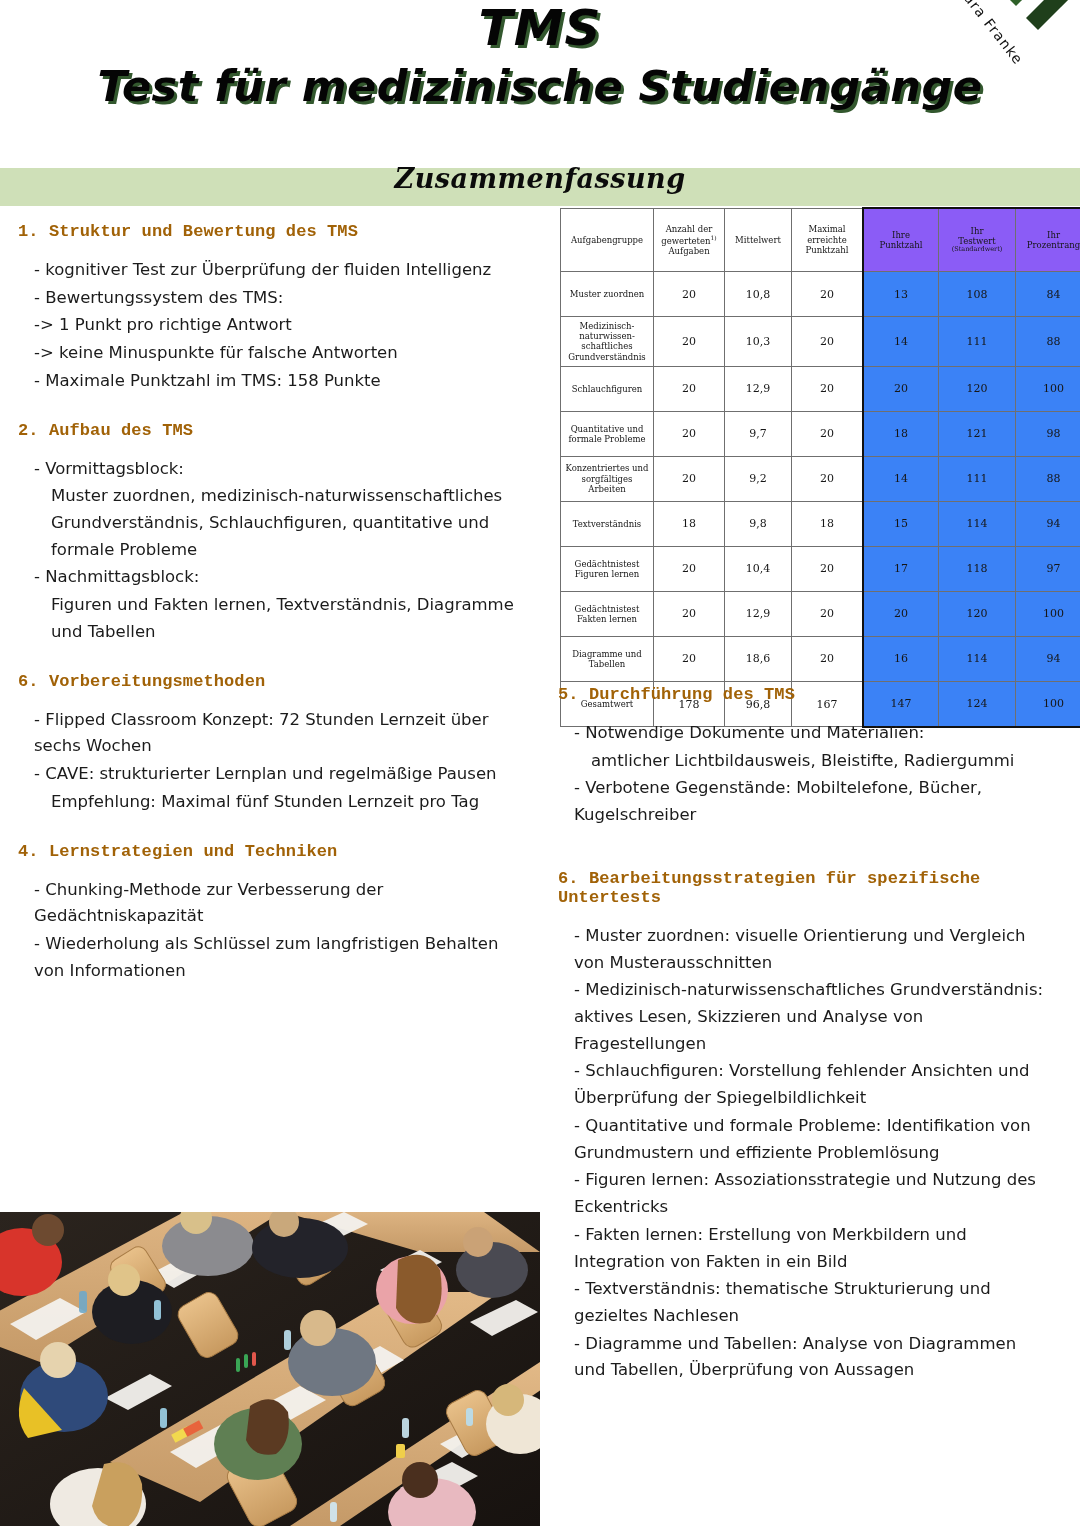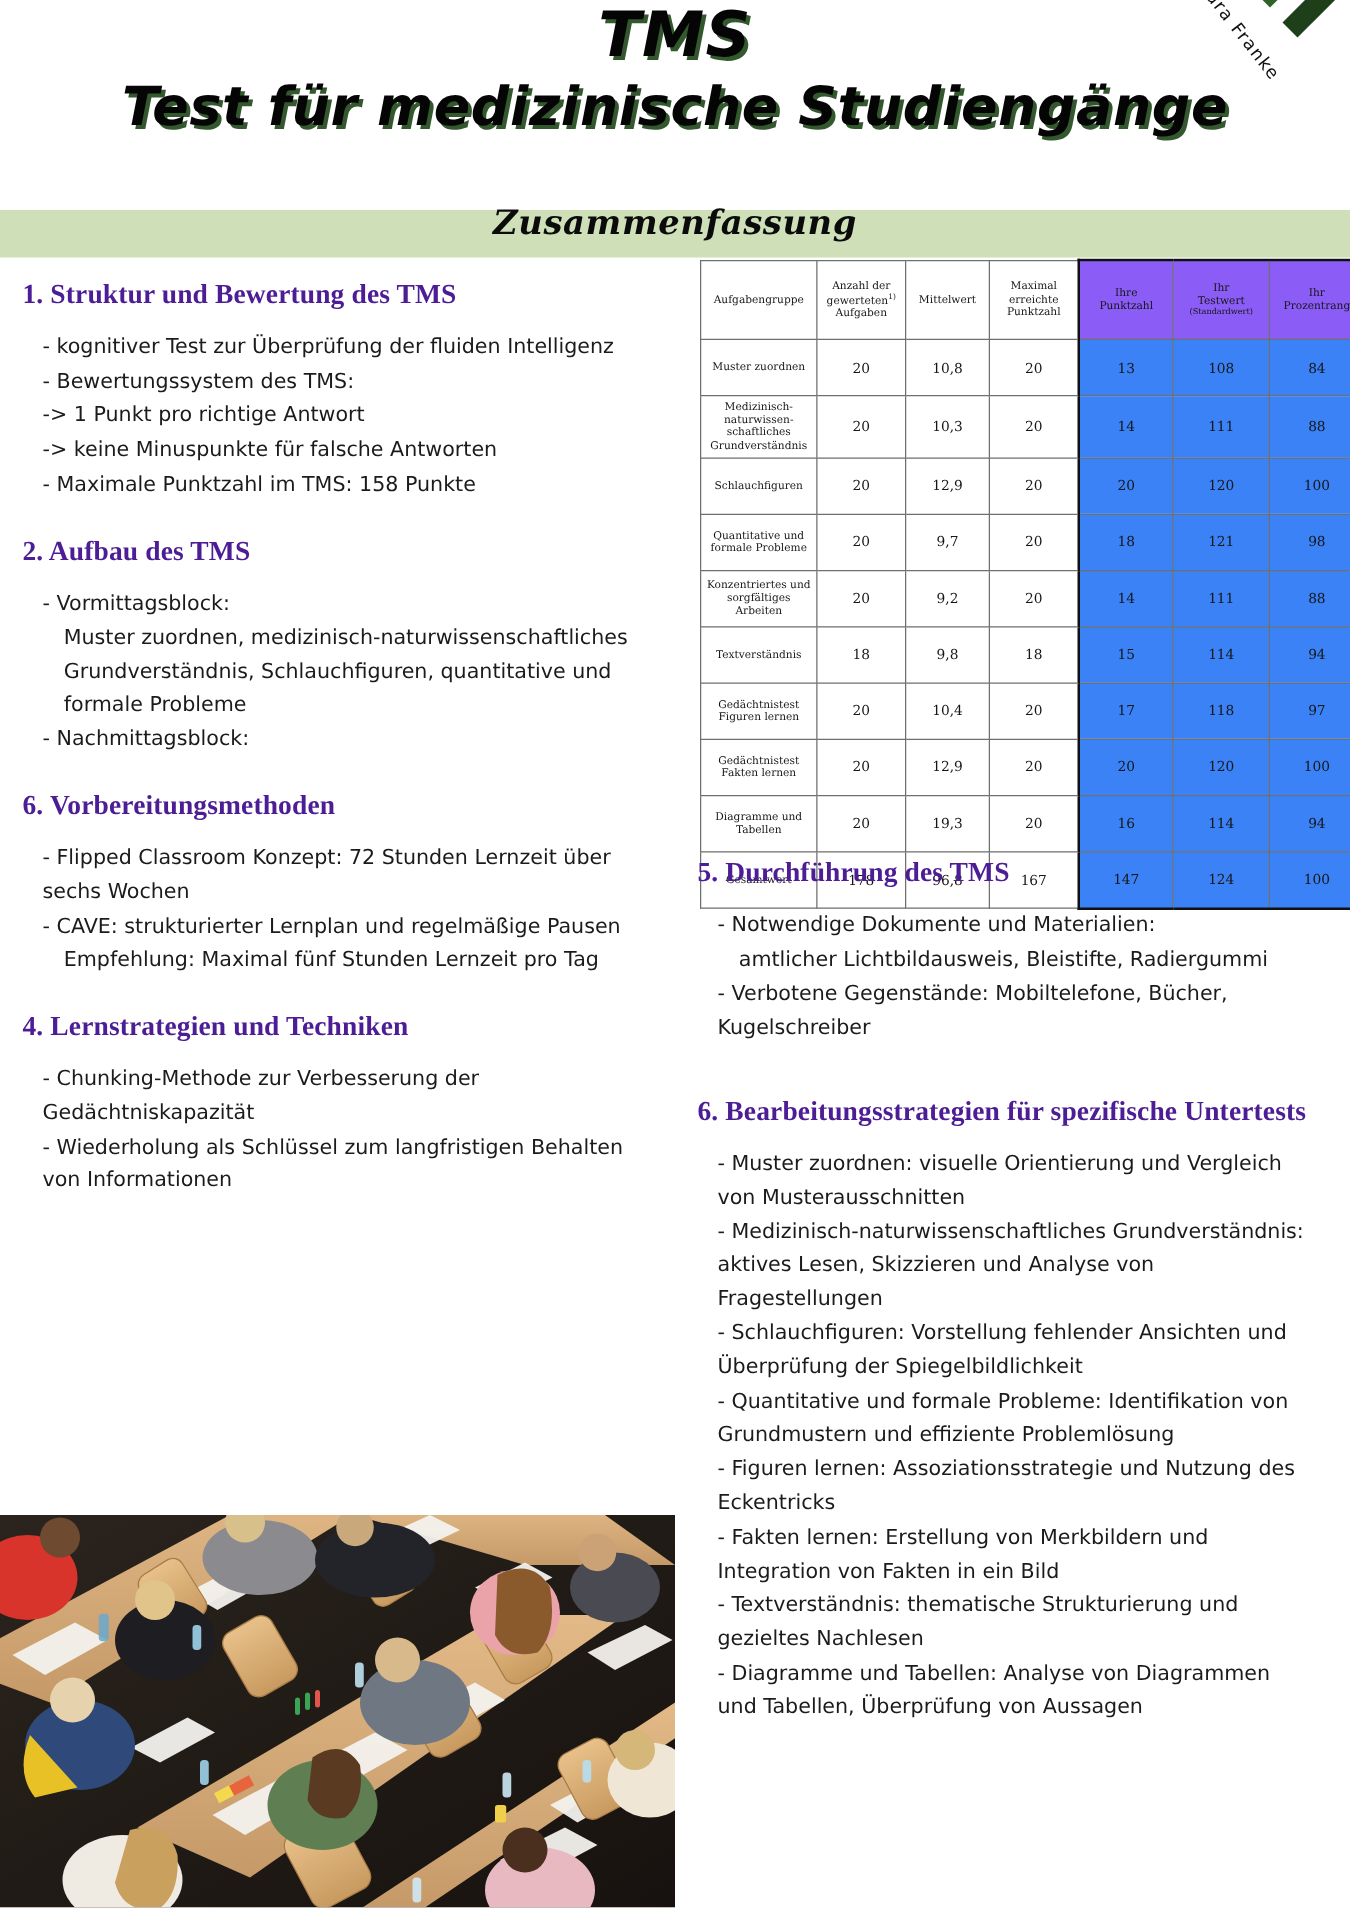--- a/index.html
+++ b/index.html
@@ -116,24 +116,24 @@
   }
   .col-right {
     position: absolute;
     left: 558px;
     top: 0;
     width: 508px;
   }
 
   .section { margin-bottom: 26px; }
   .section-heading {
-    font-family: Liberation Serif, serif;
+    font-family: Liberation Mono, monospace;
     font-weight: bold;
-    font-size: 22px;
-    color: #4c1d95;
+    font-size: 17px;
+    color: #a16207;
     margin: 0 0 11px 0;
     letter-spacing: 0.1px;
   }
   .bullets { list-style: none; margin: 16px; padding: 0; }
   .bullets li {
     font-family: "DejaVu Sans", sans-serif;
     font-size: 16.5px;
     line-height: 1.62;
     color: #1b1b1b;
     margin-bottom: 1px;
@@ -308,21 +308,21 @@
           <td>20</td>
           <td>12,9</td>
           <td>20</td>
           <td class="hl thick-l">20</td>
           <td class="hl">120</td>
           <td class="hl thick-r">100</td>
         </tr>
         <tr>
           <td class="grp">Diagramme und Tabellen</td>
           <td>20</td>
-          <td>19,3</td>
+          <td>18,6</td>
           <td>20</td>
           <td class="hl thick-l">16</td>
           <td class="hl">114</td>
           <td class="hl thick-r">94</td>
         </tr>
         <tr>
           <td class="grp">Gesamtwert</td>
           <td>178</td>
           <td>96,8</td>
           <td>167</td>
@@ -348,20 +348,21 @@
           <li>- Maximale Punktzahl im TMS: 158 Punkte</li>
         </ul>
     </div>
 
     <div class="section">
       <div class="section-heading">2. Aufbau des TMS</div>
       <ul class="bullets">
           <li>- Vormittagsblock:</li>
           <li class="cont">Muster zuordnen, medizinisch-naturwissenschaftliches Grundverständnis, Schlauchfiguren, quantitative und formale Probleme</li>
           <li>- Nachmittagsblock:</li>
+          <li class="cont">Figuren und Fakten lernen, Textverständnis, Diagramme und Tabellen</li>
         </ul>
     </div>
 
     <div class="section">
       <div class="section-heading">6. Vorbereitungsmethoden</div>
       <ul class="bullets">
           <li>- Flipped Classroom Konzept: 72 Stunden Lernzeit über sechs Wochen</li>
           <li>- CAVE: strukturierter Lernplan und regelmäßige Pausen</li>
           <li class="cont">Empfehlung: Maximal fünf Stunden Lernzeit pro Tag</li>
         </ul>

